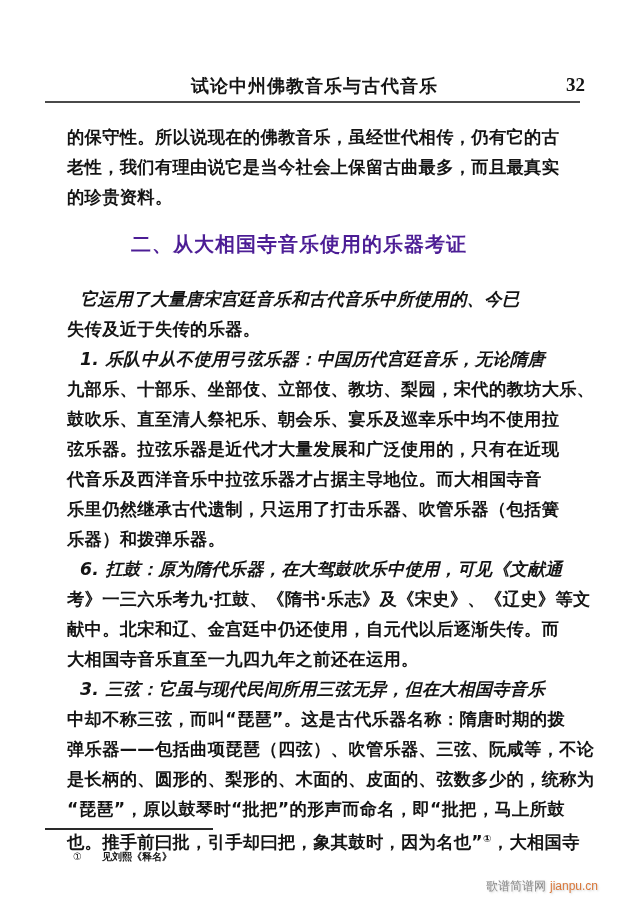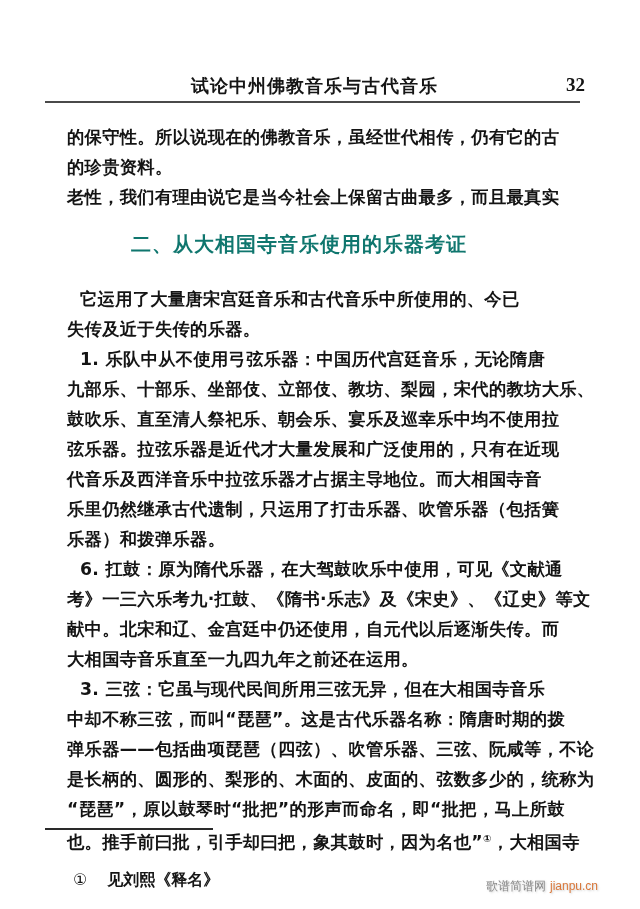--- a/index.html
+++ b/index.html
@@ -66,51 +66,50 @@
   .line {
     height: 30px;
     line-height: 30px;
     font-size: 17.3px;
     font-weight: bold;
     white-space: nowrap;
     color: #141414;
     letter-spacing: 0.3px;
     padding-left: 22px;
   }
-  .indent { padding-left: 35px; }
+  .indent { padding-left: 35px; font-style: italic; }
   .section-heading {
     height: 50px;
     line-height: 40px;
     margin-top: 12px;
     margin-bottom: 10px;
     padding-left: 86px;
     font-size: 20px;
     font-weight: bold;
     letter-spacing: 1px;
     white-space: nowrap;
-    color: #0f766e;
+    color: #4c1d95;
   }
   
   .footnote-rule {
     position: absolute;
     left: 45px;
     top: 828px;
     width: 168px;
     height: 1.5px;
     background: #2a2a2a;
   }
   .footnote {
     position: absolute;
     left: 73px;
     top: 850px;
-    font-size: 16px;
+    font-size: 10px;
     font-weight: bold;
     white-space: nowrap;
     color: #161616;
-    margin-top: 20px;
   }
   .footnote-mark { margin-right: 20px; font-weight: normal; }
   
   .watermark {
     position: absolute;
     left: 486px;
     top: 878px;
     font-size: 12px;
     white-space: nowrap;
     color: #8a8a8a;
@@ -129,22 +128,22 @@
 <div class="page">
 
   <div class="running-header">
     <span class="running-title">试论中州佛教音乐与古代音乐</span>
     <span class="page-number">32</span>
     <div class="header-rule"></div>
   </div>
 
   <div class="body-text">
     <div class="line">的保守性。所以说现在的佛教音乐，虽经世代相传，仍有它的古</div>
+    <div class="line">老性，我们有理由说它是当今社会上保留古曲最多，而且最真实</div>
     <div class="line">的珍贵资料。</div>
-    <div class="line">老性，我们有理由说它是当今社会上保留古曲最多，而且最真实</div>
 
     <div class="section-heading">二、从大相国寺音乐使用的乐器考证</div>
 
     <div class="line indent">它运用了大量唐宋宫廷音乐和古代音乐中所使用的、今已</div>
     <div class="line">失传及近于失传的乐器。</div>
 
     <div class="line indent">1. 乐队中从不使用弓弦乐器：中国历代宫廷音乐，无论隋唐</div>
     <div class="line">九部乐、十部乐、坐部伎、立部伎、教坊、梨园，宋代的教坊大乐、</div>
     <div class="line">鼓吹乐、直至清人祭祀乐、朝会乐、宴乐及巡幸乐中均不使用拉</div>
     <div class="line">弦乐器。拉弦乐器是近代才大量发展和广泛使用的，只有在近现</div>

